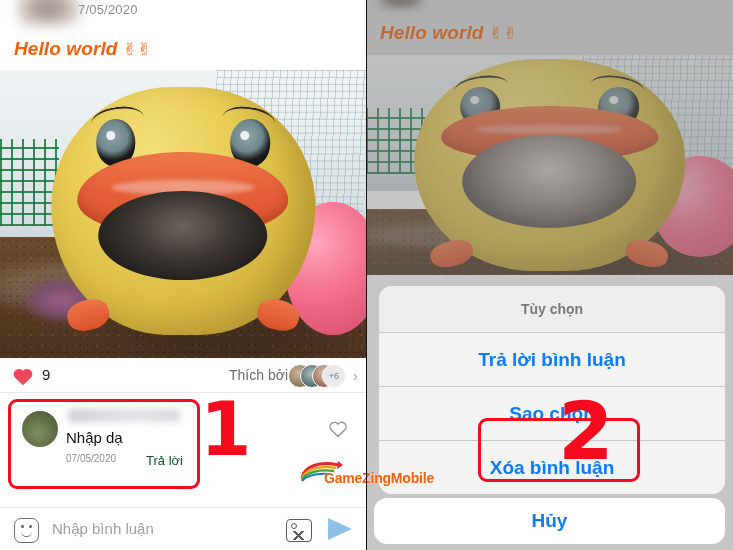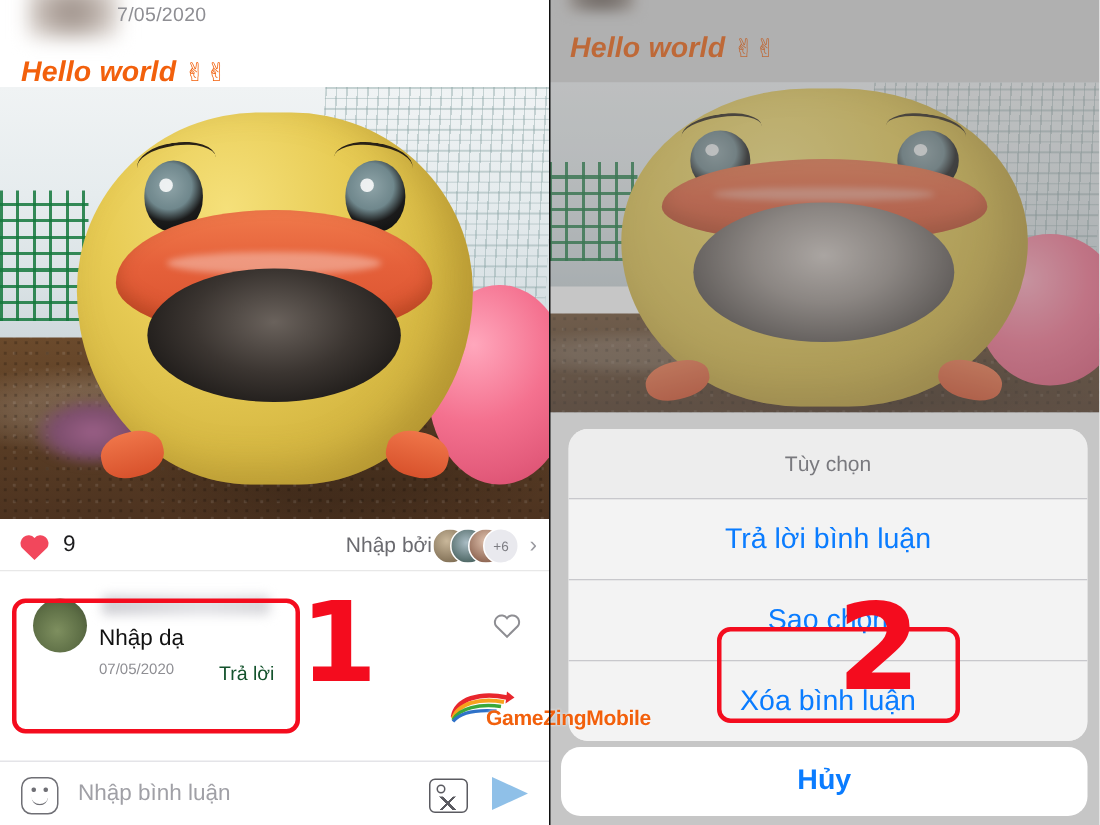--- a/index.html
+++ b/index.html
@@ -29,21 +29,21 @@
     filter:blur(6px);
   }
   .caption{
     font-style:italic;font-weight:bold;
     color:#f2600c;font-size:19px;
     letter-spacing:.1px;
     white-space:nowrap;
   }
   .caption .emo{font-style:normal;font-weight:normal;font-size:17px;}
 
-  .left-hdr{height:58px;text-align:right;}
+  .left-hdr{height:70px;text-align:right;}
   .left-hdr .caption{position:absolute;left:14px;top:38px;}
   .right-hdr{height:55px;position:relative;background:#d9d9d9;}
   .right-hdr .caption{position:absolute;left:14px;top:22px;}
   .right-hdr .stubav{
     position:absolute;left:12px;top:-22px;width:46px;height:30px;
     background:radial-gradient(ellipse at 50% 60%,#6a5d56 0%,#8d837c 45%,#cfc8c3 80%,#ddd 100%);
     filter:blur(4px);
   }
 
   
@@ -157,21 +157,21 @@
   
   .wm{position:absolute;left:298px;bottom:58px;width:130px;height:32px;z-index:55;}
   .wm-txt{position:absolute;left:26px;top:10px;font-size:14px;font-weight:bold;
     color:#f2600c;letter-spacing:-.2px;white-space:nowrap;
     text-shadow:0 0 2px rgba(255,255,255,.9);}
   .wm-sw{position:absolute;left:0;top:0;width:46px;height:24px;}
 
   
   .dim{position:absolute;inset:0;background:rgba(120,120,120,.42);}
   .sheet{position:absolute;left:13px;right:8px;bottom:56px;border-radius:13px;overflow:hidden;
-    background:rgba(243,243,243,.94);}
+    background:rgba(243,243,243,.94);font-weight:bold;}
   .sheet-title{height:46px;display:flex;align-items:center;justify-content:center;
     font-size:14px;color:#79797e;border-bottom:1px solid #c8c8cc;background:rgba(236,236,236,.9);}
   .sheet-item{height:53px;display:flex;align-items:center;justify-content:center;
     font-size:19px;color:#0a7cff;border-bottom:1px solid #c8c8cc;background:rgba(243,243,243,.9);}
   .sheet-item.last{border-bottom:none;}
   .cancel{position:absolute;left:8px;right:8px;bottom:6px;height:46px;border-radius:13px;
     background:#fff;display:flex;align-items:center;justify-content:center;
     font-size:19px;font-weight:bold;color:#0a7cff;}
 </style>
 </head>
@@ -211,21 +211,21 @@
         <div class="duck-foot l"></div>
         <div class="duck-foot r"></div>
       </div>
     </div>
 
     <div class="likebar">
       <svg class="heart" viewBox="0 0 24 22">
         <path d="M12 21.3 2.7 12.3A5.9 5.9 0 0 1 12 5.1a5.9 5.9 0 0 1 9.3 7.2z" fill="currentColor"></path>
       </svg>
       <div class="likecount">9</div>
-      <div class="likedby">Nhập bởi</div>
+      <div class="likedby">Thích bởi</div>
       <div class="stack">
         <div class="av av1"></div>
         <div class="av av2"></div>
         <div class="av av3"></div>
         <div class="av more">+6</div>
       </div>
       <div class="chev">›</div>
     </div>
 
     <div class="comment">

